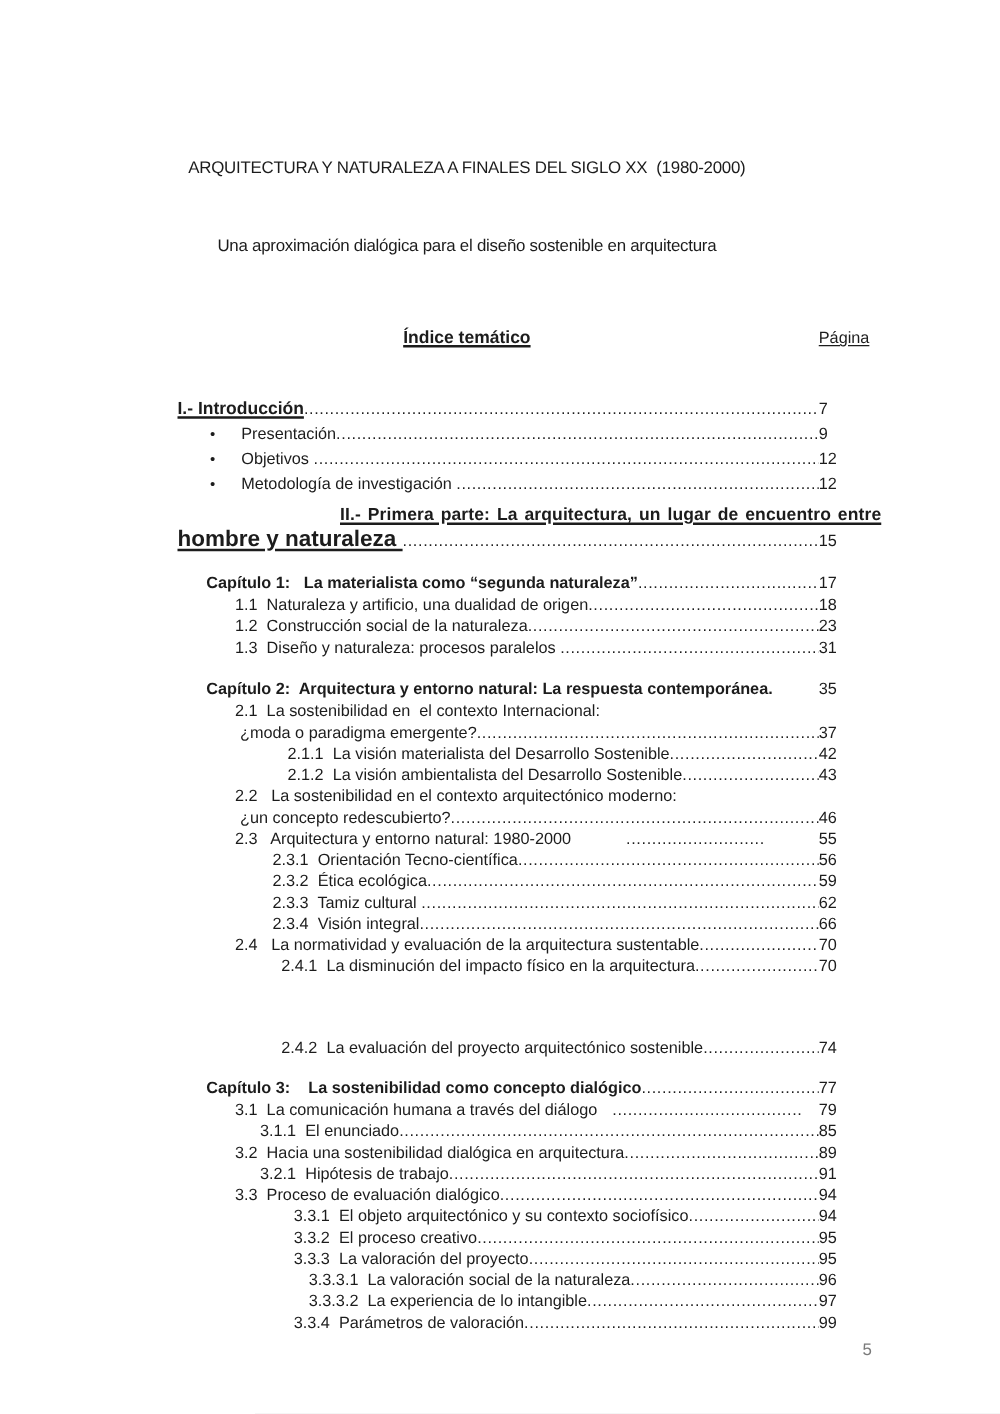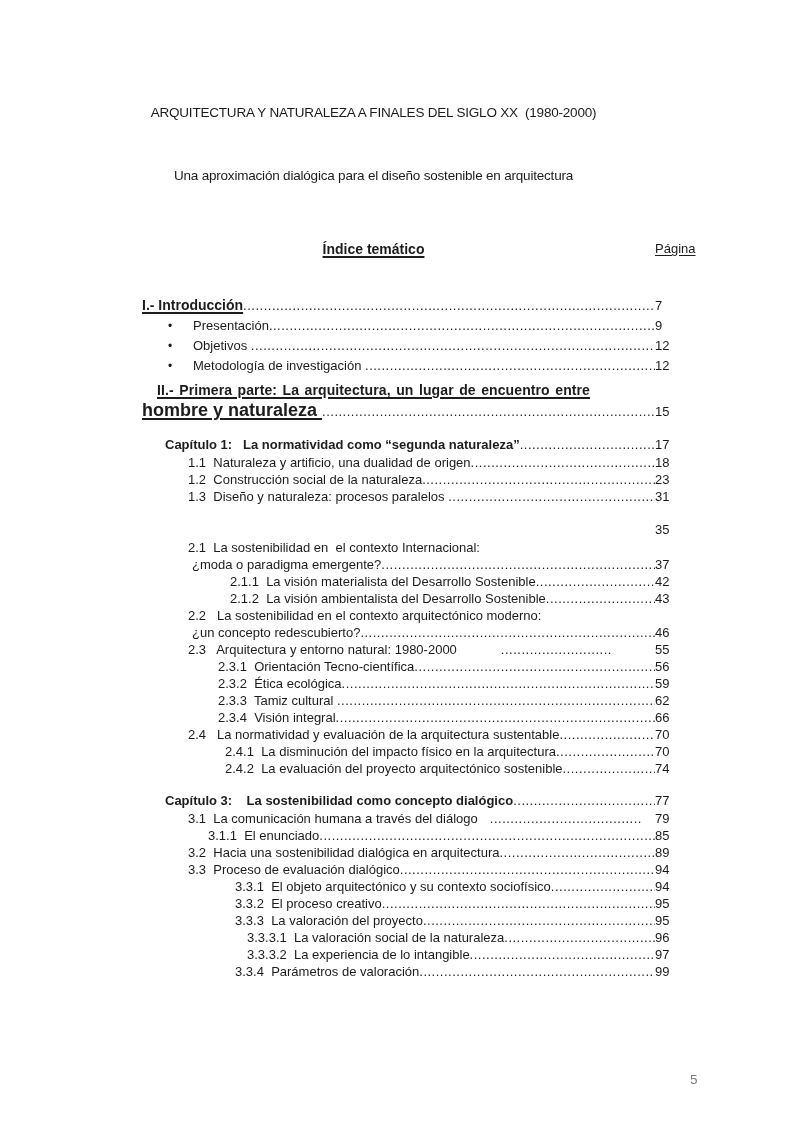--- a/index.html
+++ b/index.html
@@ -6,21 +6,21 @@
   .page{
     position:relative;
     width:800px;height:1131px;
     margin:0 auto;
     background:#ffffff;
     font-family:"Liberation Sans","DejaVu Sans",sans-serif;
     color:#1c1c1c;
     overflow:hidden;
   }
   .doc-header{
-    padding-top:60px;
+    padding-top:81px;
     margin-left:142px;
     width:463px;
     text-align:center;
     font-size:13.5px;
     line-height:21px;
     letter-spacing:-0.2px;
     white-space:pre;
   }
   .index-title-row{
     position:relative;
@@ -147,37 +147,37 @@
     
     <span class="pageno">12</span>
   </div>
       <div class="row st-bullet" style="padding-left: 26px;">
     <span class="bullet-glyph">•</span>
     <span class="label">Metodología de investigación </span>
     <span class="dots"></span>
     
     <span class="pageno">12</span>
   </div>
-      <div class="row st-roman-fill" style="padding-left: 15px; margin-top: 4px;">
+      <div class="row st-roman-fill" style="padding-left: 15px; margin-top: 4px; justify-content: flex-end;">
     
     <span class="label">II.- Primera parte: La arquitectura, un lugar de encuentro entre</span>
     
     
     
   </div>
       <div class="row st-roman-cont" style="padding-left: 0px;">
     
     <span class="label">hombre y naturaleza </span>
     <span class="dots"></span>
     
     <span class="pageno">15</span>
   </div>
       <div class="row st-cap" style="padding-left: 23px; margin-top: 13px;">
     
-    <span class="label">Capítulo 1:   La normatividad como “segunda naturaleza”</span>
+    <span class="label">Capítulo 1:   La materialista como “segunda naturaleza”</span>
     <span class="dots"></span>
     
     <span class="pageno">17</span>
   </div>
       <div class="row st-body" style="padding-left: 46px;">
     
     <span class="label">1.1  Naturaleza y artificio, una dualidad de origen</span>
     <span class="dots"></span>
     
     <span class="pageno">18</span>
@@ -191,20 +191,21 @@
   </div>
       <div class="row st-body" style="padding-left: 46px;">
     
     <span class="label">1.3  Diseño y naturaleza: procesos paralelos </span>
     <span class="dots"></span>
     
     <span class="pageno">31</span>
   </div>
       <div class="row st-cap" style="padding-left: 23px; margin-top: 15px;">
     
+    <span class="label">Capítulo 2:  Arquitectura y entorno natural: La respuesta contemporánea.</span>
     
     <span class="spacer"></span>
     <span class="pageno">35</span>
   </div>
       <div class="row st-body" style="padding-left: 46px;">
     
     <span class="label">2.1  La sostenibilidad en  el contexto Internacional:</span>
     
     
     
@@ -286,21 +287,21 @@
     
     <span class="pageno">70</span>
   </div>
       <div class="row st-body" style="padding-left: 83px;">
     
     <span class="label">2.4.1  La disminución del impacto físico en la arquitectura</span>
     <span class="dots"></span>
     
     <span class="pageno">70</span>
   </div>
-      <div class="row st-body" style="padding-left: 83px;">
+      <div class="row st-body" style="padding-left: 83px; margin-top: 48px;">
     
     <span class="label">2.4.2  La evaluación del proyecto arquitectónico sostenible</span>
     <span class="dots"></span>
     
     <span class="pageno">74</span>
   </div>
       <div class="row st-cap" style="padding-left: 23px; margin-top: 14px;">
     
     <span class="label">Capítulo 3:    La sostenibilidad como concepto dialógico</span>
     <span class="dots"></span>
@@ -321,20 +322,27 @@
     
     <span class="pageno">85</span>
   </div>
       <div class="row st-body" style="padding-left: 46px;">
     
     <span class="label">3.2  Hacia una sostenibilidad dialógica en arquitectura</span>
     <span class="dots"></span>
     
     <span class="pageno">89</span>
   </div>
+      <div class="row st-body" style="padding-left: 66px;">
+    
+    <span class="label">3.2.1  Hipótesis de trabajo</span>
+    <span class="dots"></span>
+    
+    <span class="pageno">91</span>
+  </div>
       <div class="row st-body" style="padding-left: 46px;">
     
     <span class="label">3.3  Proceso de evaluación dialógico</span>
     <span class="dots"></span>
     
     <span class="pageno">94</span>
   </div>
       <div class="row st-body" style="padding-left: 93px;">
     
     <span class="label">3.3.1  El objeto arquitectónico y su contexto sociofísico</span>

